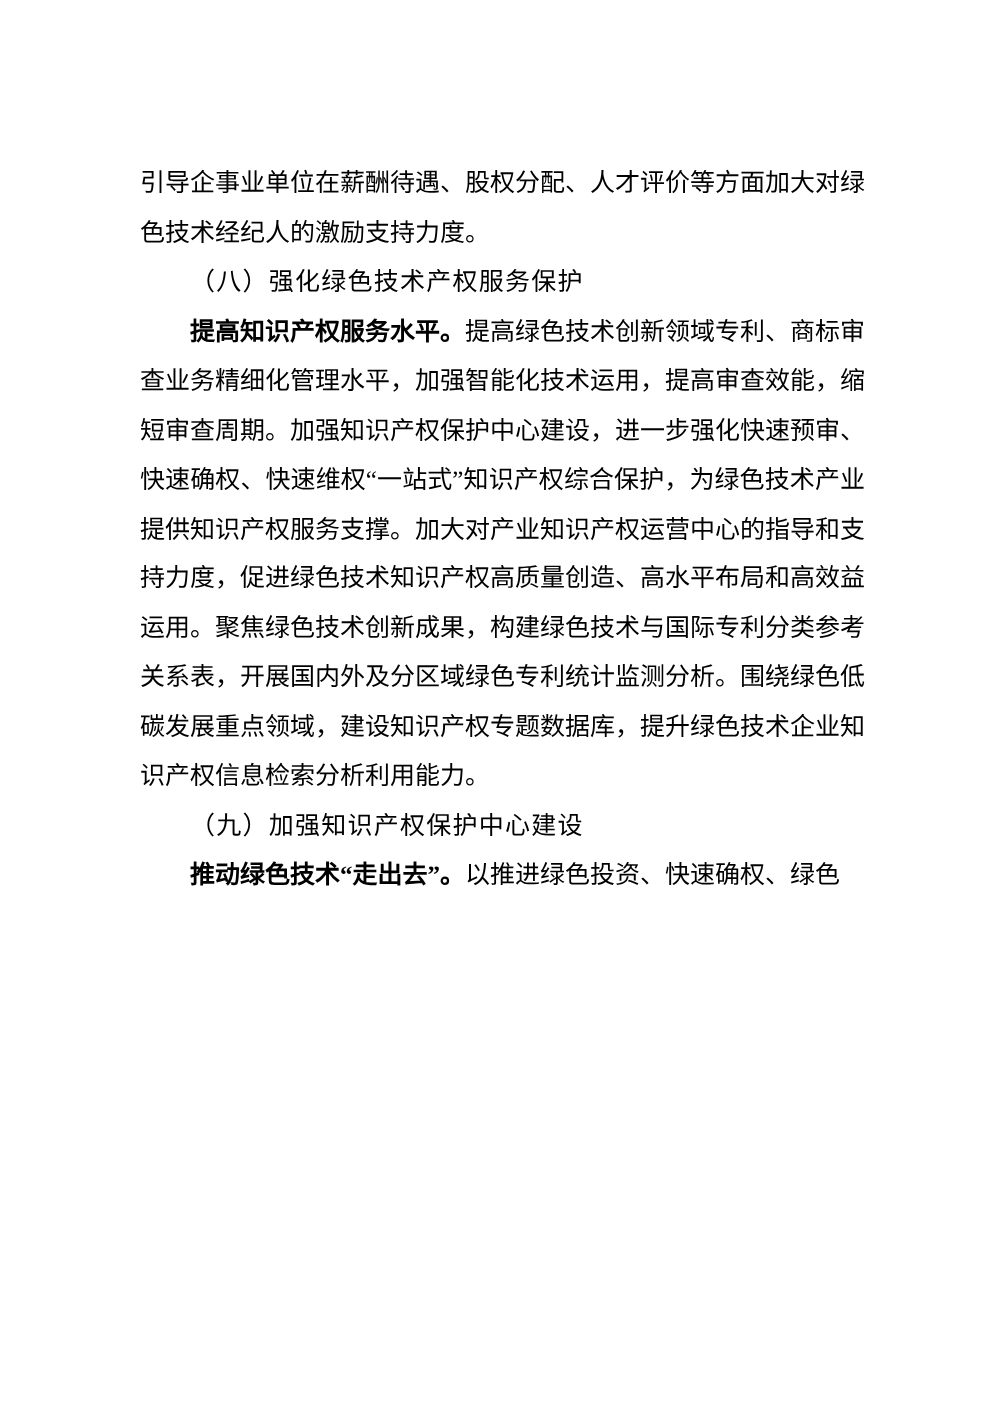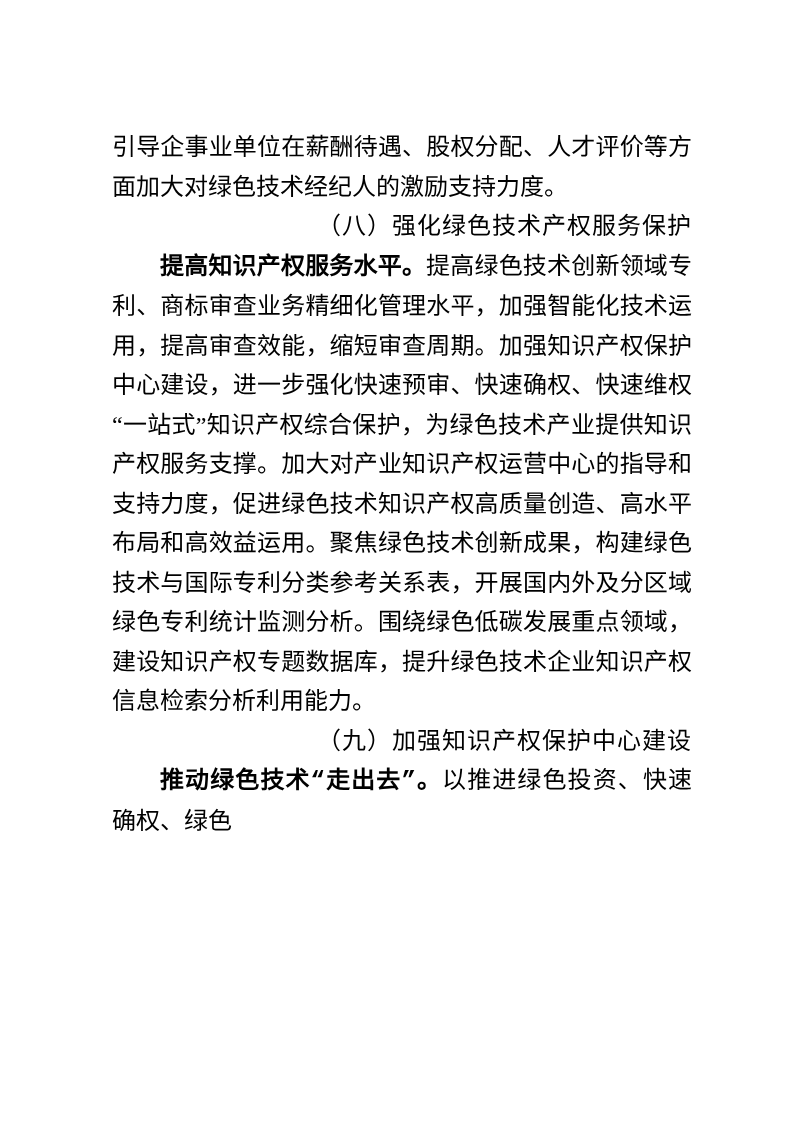--- a/index.html
+++ b/index.html
@@ -9,42 +9,42 @@
   }
   .page {
     position: relative;
     width: 793px;
     height: 1122px;
     background: #ffffff;
     box-sizing: border-box;
     padding: 128px 101px 0 112px;
     overflow: hidden;
     font-family: "Liberation Serif", "DejaVu Serif", serif;
-    font-size: 24px;
+    font-size: 20px;
     line-height: 39.5px;
     color: #000000;
   }
   .para {
     margin: 0;
     text-align: justify;
     text-indent: 2em;
     word-break: break-all;
   }
   .para.no-indent {
     text-indent: 0;
   }
   .section-heading {
     margin: 0;
     text-indent: 2em;
     font-weight: 400;
     letter-spacing: 1px;
-    text-align: right;
+    text-align: left;
   }
   .lead {
-    font-family: Liberation Mono, monospace;
+    font-family: Liberation Serif, serif;
     font-weight: 700;
   }
 </style>
 </head>
 <body>
 
 <div class="page">
 
   <p class="para no-indent"><span>引导企事业单位在薪酬待遇、股权分配、人才评价等方面加大对绿色技术经纪人的激励支持力度。</span></p>
 

